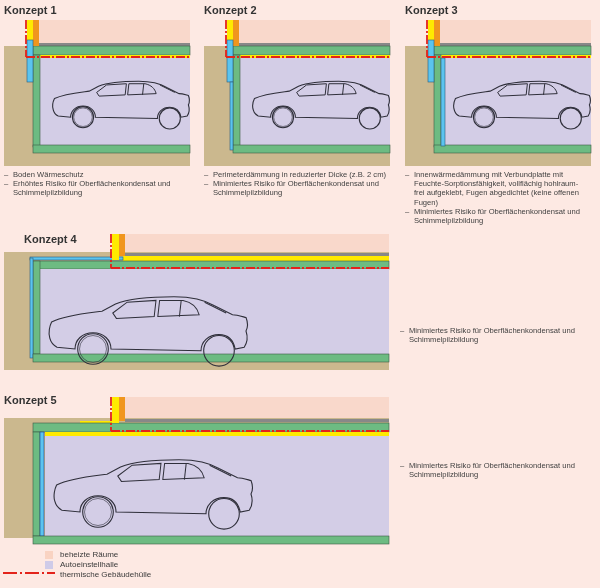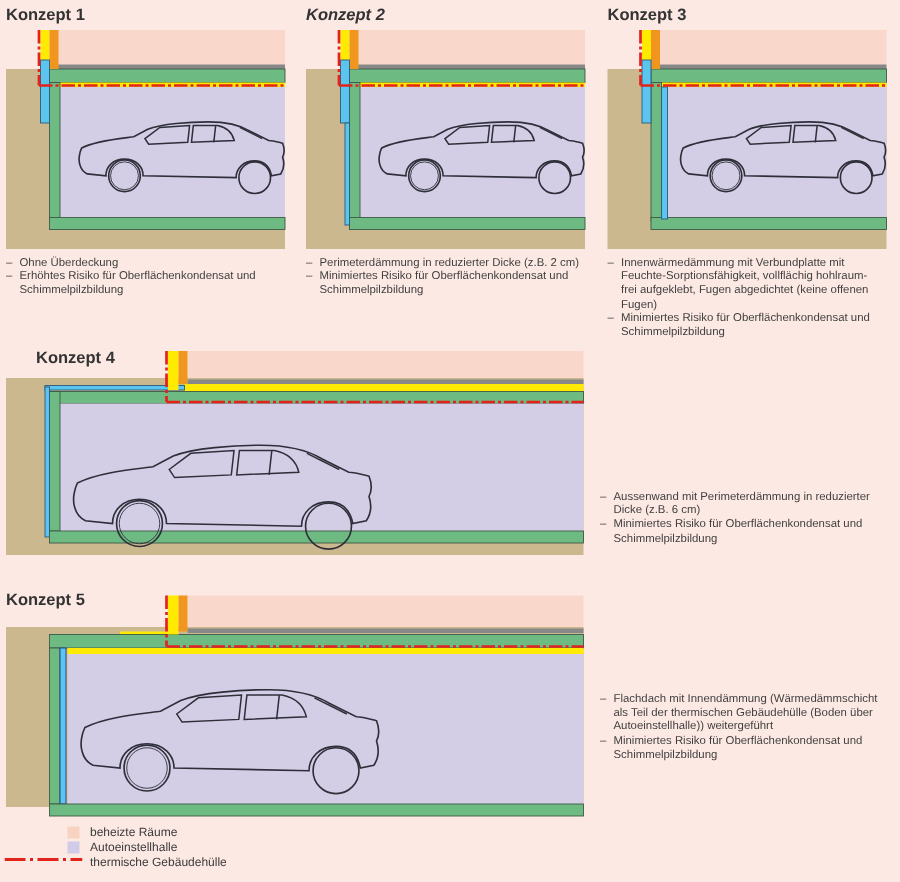--- a/index.html
+++ b/index.html
@@ -10,21 +10,21 @@
   .desc li::before{content:"–";position:absolute;left:0;top:0;}
   svg.sec{position:absolute;left:0;top:0;}
   .legend{position:absolute;left:0;top:548px;width:200px;height:40px;}
   .leg-row{position:absolute;left:60px;font-size:8px;color:#3a3a3a;}
   .swatch{position:absolute;}
 </style>
 </head>
 <body>
 
 <div class="title" style="left:4px;top:4px;">Konzept 1</div>
-<div class="title" style="left:204px;top:4px;font-style:italic;">Konzept 2</div>
+<div class="title" style="left:204px;top:4px;">Konzept 2</div>
 <div class="title" style="left:405px;top:4px;">Konzept 3</div>
 <div class="title" style="left:4px;top:233px;margin-left:20px;">Konzept 4</div>
 <div class="title" style="left:4px;top:394px;">Konzept 5</div>
 
 <svg class="sec" id="diagrams" width="600" height="588">
     <g transform="translate(0,0)">
       <rect x="36" y="20" width="154" height="26" fill="#f9d8cb"></rect>
       <rect x="4" y="46" width="186" height="120" fill="#cbb88e"></rect>
       <rect x="36" y="43" width="154" height="3" fill="#888"></rect>
       <rect x="33" y="46" width="157" height="9" fill="#6dbb82" stroke="#3d5a45" stroke-width="0.6"></rect>
@@ -148,37 +148,35 @@
         <circle cx="190" cy="62" r="17" fill="none" stroke="#2f2f3a" stroke-width="1.2222222222222223"></circle>
         <path d="M72,20 L88,8 L120,6 L118,24 L76,26 Z" fill="none" stroke="#2f2f3a" stroke-width="1.1111111111111112"></path>
         <path d="M124,6 L150,6 C160,8 166,14 168,22 L122,24 Z" fill="none" stroke="#2f2f3a" stroke-width="1.1111111111111112"></path>
         <line x1="148" y1="6" x2="146" y2="24" stroke="#2f2f3a" stroke-width="1.1111111111111112"></line>
         <path d="M174,8 L198,20" fill="none" stroke="#2f2f3a" stroke-width="1.1111111111111112"></path>
       </g>
     </g>
   </svg>
 
 <ul class="desc" style="left:4px;top:170px;width:190px;">
-  <li>Ohne Überdeckung</li>
+  <li>Boden Wärmeschutz</li>
   <li>Erhöhtes Risiko für Oberflächenkondensat und Schimmelpilzbildung</li>
 </ul>
 <ul class="desc" style="left:204px;top:170px;width:190px;">
   <li>Perimeterdämmung in reduzierter Dicke (z.B. 2 cm)</li>
   <li>Minimiertes Risiko für Oberflächenkondensat und Schimmelpilzbildung</li>
 </ul>
 <ul class="desc" style="left:405px;top:170px;width:175px;">
   <li>Innenwärmedämmung mit Verbundplatte mit Feuchte-Sorptionsfähigkeit, vollflächig hohlraum-frei aufgeklebt, Fugen abgedichtet (keine offenen Fugen)</li>
   <li>Minimiertes Risiko für Oberflächenkondensat und Schimmelpilzbildung</li>
 </ul>
 <ul class="desc" style="left:400px;top:326px;width:185px;">
-  <li>Aussenwand mit Perimeterdämmung in reduzierter Dicke (z.B. 6 cm)</li>
   <li>Minimiertes Risiko für Oberflächenkondensat und Schimmelpilzbildung</li>
 </ul>
 <ul class="desc" style="left:400px;top:461px;width:185px;">
-  <li>Flachdach mit Innendämmung (Wärmedämmschicht als Teil der thermischen Gebäudehülle (Boden über Autoeinstellhalle)) weitergeführt</li>
   <li>Minimiertes Risiko für Oberflächenkondensat und Schimmelpilzbildung</li>
 </ul>
 
 <div class="legend">
   <div class="swatch" style="left:45px;top:3px;width:8px;height:8px;background:#f9d3c2;"></div>
   <div class="leg-row" style="top:2px;">beheizte Räume</div>
   <div class="swatch" style="left:45px;top:13px;width:8px;height:8px;background:#cfcbe8;"></div>
   <div class="leg-row" style="top:12px;">Autoeinstellhalle</div>
   <svg class="swatch" style="left:3px;top:22px;" width="52" height="6">
     <line x1="0" y1="3" x2="52" y2="3" stroke="#e3231b" stroke-width="2" stroke-dasharray="14 3 2 3"></line>

